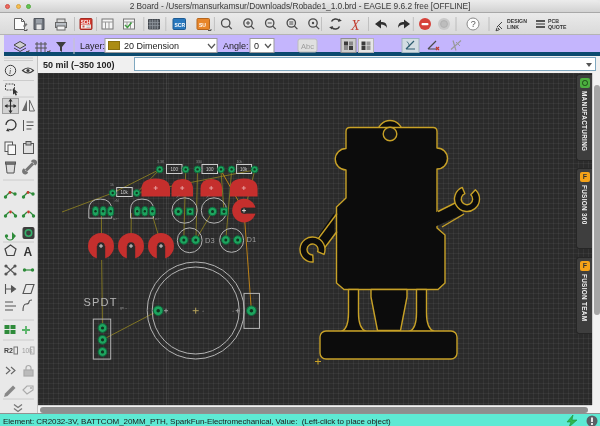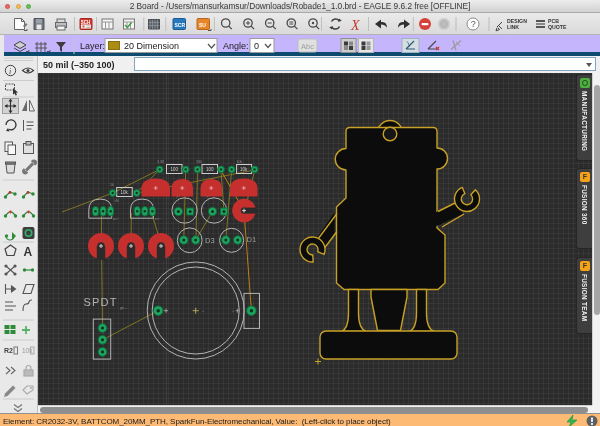--- a/index.html
+++ b/index.html
@@ -43,21 +43,21 @@
 #vscroll { position:absolute; left:592px; top:73px; width:8px; height:332px;
   background:#f2f2f2; border-left:1px solid #d0d0d0; }
 #vthumb { position:absolute; left:1px; top:12px; width:6px; height:230px;
   background:#a6a6a6; border-radius:3px; }
 #hscroll { position:absolute; left:38px; top:405px; width:554px; height:8px;
   background:#f2f2f2; border-top:1px solid #d0d0d0; }
 #hthumb { position:absolute; left:2px; top:1px; width:548px; height:6px;
   background:#8e8e8e; border-radius:3px; }
 
 #status { position:absolute; left:0; top:413px; width:600px; height:13px;
-  background:#fdba74; border-top:1px solid #919191; }
+  background:#5eead4; border-top:1px solid #919191; }
 #status .txt { position:absolute; left:3px; top:2.5px; font-size:8px; letter-spacing:-0.06px; color:#1a1a1a; }
 
 .rtab { position:absolute; left:576px; width:16px; background:#3e3e3e;
   border-radius:3px 0 0 3px; border:1px solid #262626; border-right:none; }
 .rtab .ticon { position:absolute; left:3px; top:3px; width:10px; height:10px;
   border-radius:2px; font-size:7px; font-weight:bold; color:#333;
   text-align:center; line-height:10px; }
 .rtab .ttext { position:absolute; left:4px; top:16px; color:#f0f0f0;
   font-size:6.4px; font-weight:bold; letter-spacing:0.3px;
   writing-mode:vertical-rl; white-space:nowrap; }

